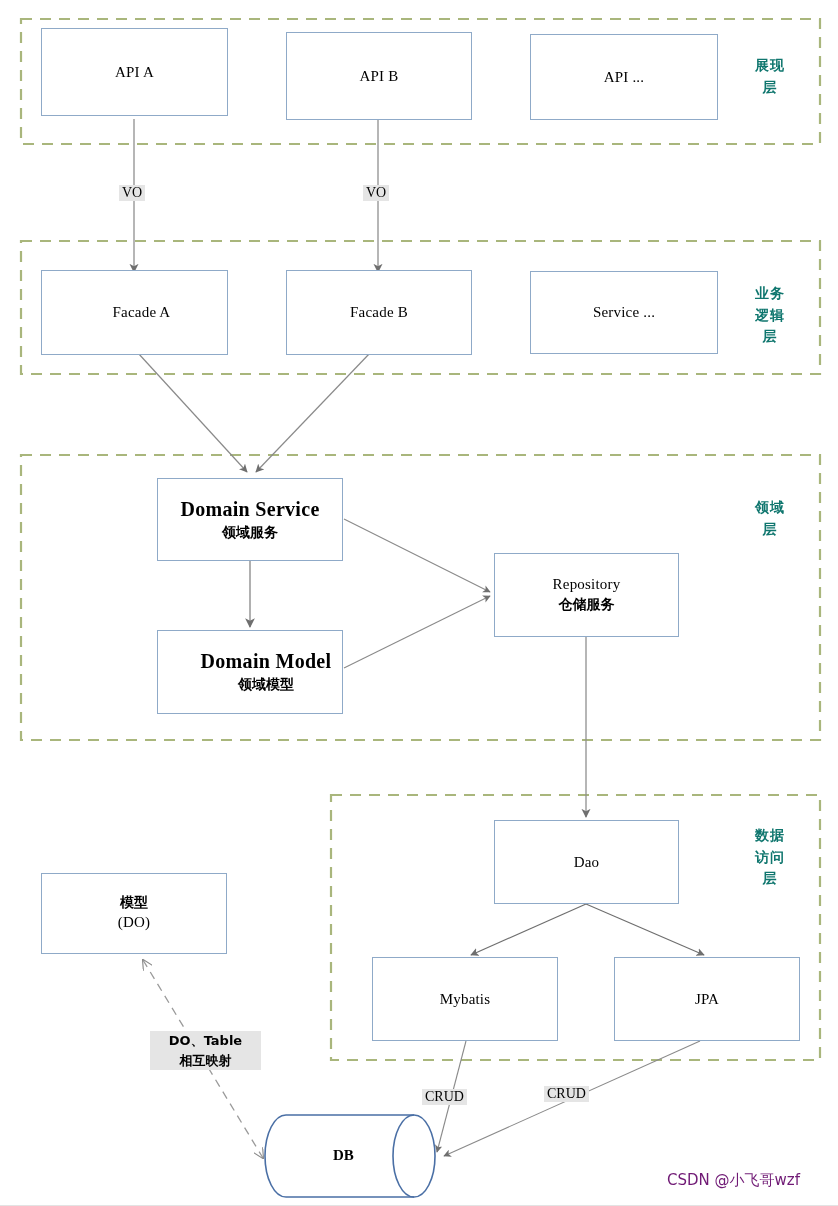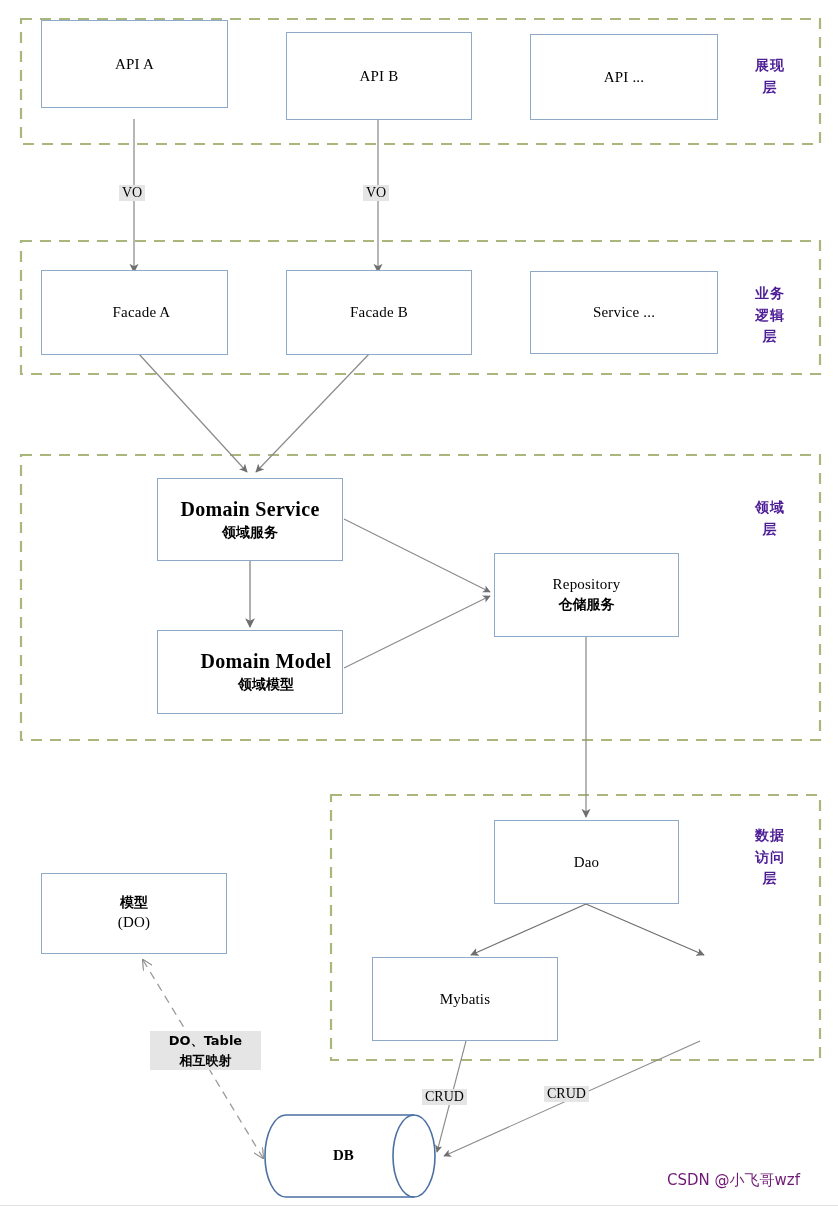--- a/index.html
+++ b/index.html
@@ -56,21 +56,21 @@
   }
   .node .cn.small {
     font-size: 14px;
     font-weight: bold;
   }
   .layer-label {
     position: absolute;
     font-family: "DejaVu Sans", "Liberation Sans", sans-serif;
     font-size: 14px;
     font-weight: bold;
-    color: #4c1d95;
+    color: #0f766e;
     text-align: center;
     line-height: 1.55;
     letter-spacing: 1px;
     white-space: pre-line;
   }
   .edge-label {
     position: absolute;
     font-family: "Liberation Serif", "DejaVu Serif", serif;
     font-size: 14px;
     color: #000000;
@@ -154,21 +154,21 @@
     <line x1="700" y1="1041" x2="444" y2="1156" stroke="#8a8a8a" stroke-width="1.1" marker-end="url(#arrowSolid)"></line>
 
     <line x1="143" y1="960" x2="263" y2="1158" stroke="#9a9a9a" stroke-width="1.3" stroke-dasharray="8,6" marker-start="url(#arrowOpen)" marker-end="url(#arrowOpen)"></line>
 
     <g>
       <path d="M 286 1115 L 414 1115 A 21 41 0 0 1 414 1197 L 286 1197 A 21 41 0 0 1 286 1115 Z" fill="#ffffff" stroke="#4a6fa5" stroke-width="1.6"></path>
       <path d="M 414 1115 A 21 41 0 0 0 414 1197" fill="none" stroke="#4a6fa5" stroke-width="1.6"></path>
     </g>
   </svg>
 
-  <div class="node" style="left:41px; top:20px; width:187px; height:88px;">
+  <div class="node" style="left:41px; top:28px; width:187px; height:88px;">
     <span class="en">API A</span>
   </div>
   <div class="node" style="left:286px; top:32px; width:186px; height:88px;">
     <span class="en">API B</span>
   </div>
   <div class="node" style="left:530px; top:34px; width:188px; height:86px;">
     <span class="en">API ...</span>
   </div>
   <div class="layer-label" style="left:739px; top:55px; width:62px;">展现
 层</div>
@@ -203,20 +203,23 @@
   </div>
   <div class="layer-label" style="left:739px; top:497px; width:62px;">领域
 层</div>
 
   <div class="node" style="left:494px; top:820px; width:185px; height:84px;">
     <span class="en">Dao</span>
   </div>
   <div class="node" style="left:372px; top:957px; width:186px; height:84px;">
     <span class="en">Mybatis</span>
   </div>
+  <div class="node" style="left:614px; top:957px; width:186px; height:84px;">
+    <span class="en">JPA</span>
+  </div>
   <div class="layer-label" style="left:739px; top:825px; width:62px;">数据
 访问
 层</div>
 
   <div class="node" style="left:41px; top:873px; width:186px; height:81px;">
     <span class="cn" style="margin-top:0;">模型</span>
     <span class="en">(DO)</span>
   </div>
 
   <div class="edge-label cn" style="left:150px; top:1031px; width:105px;">DO、Table

